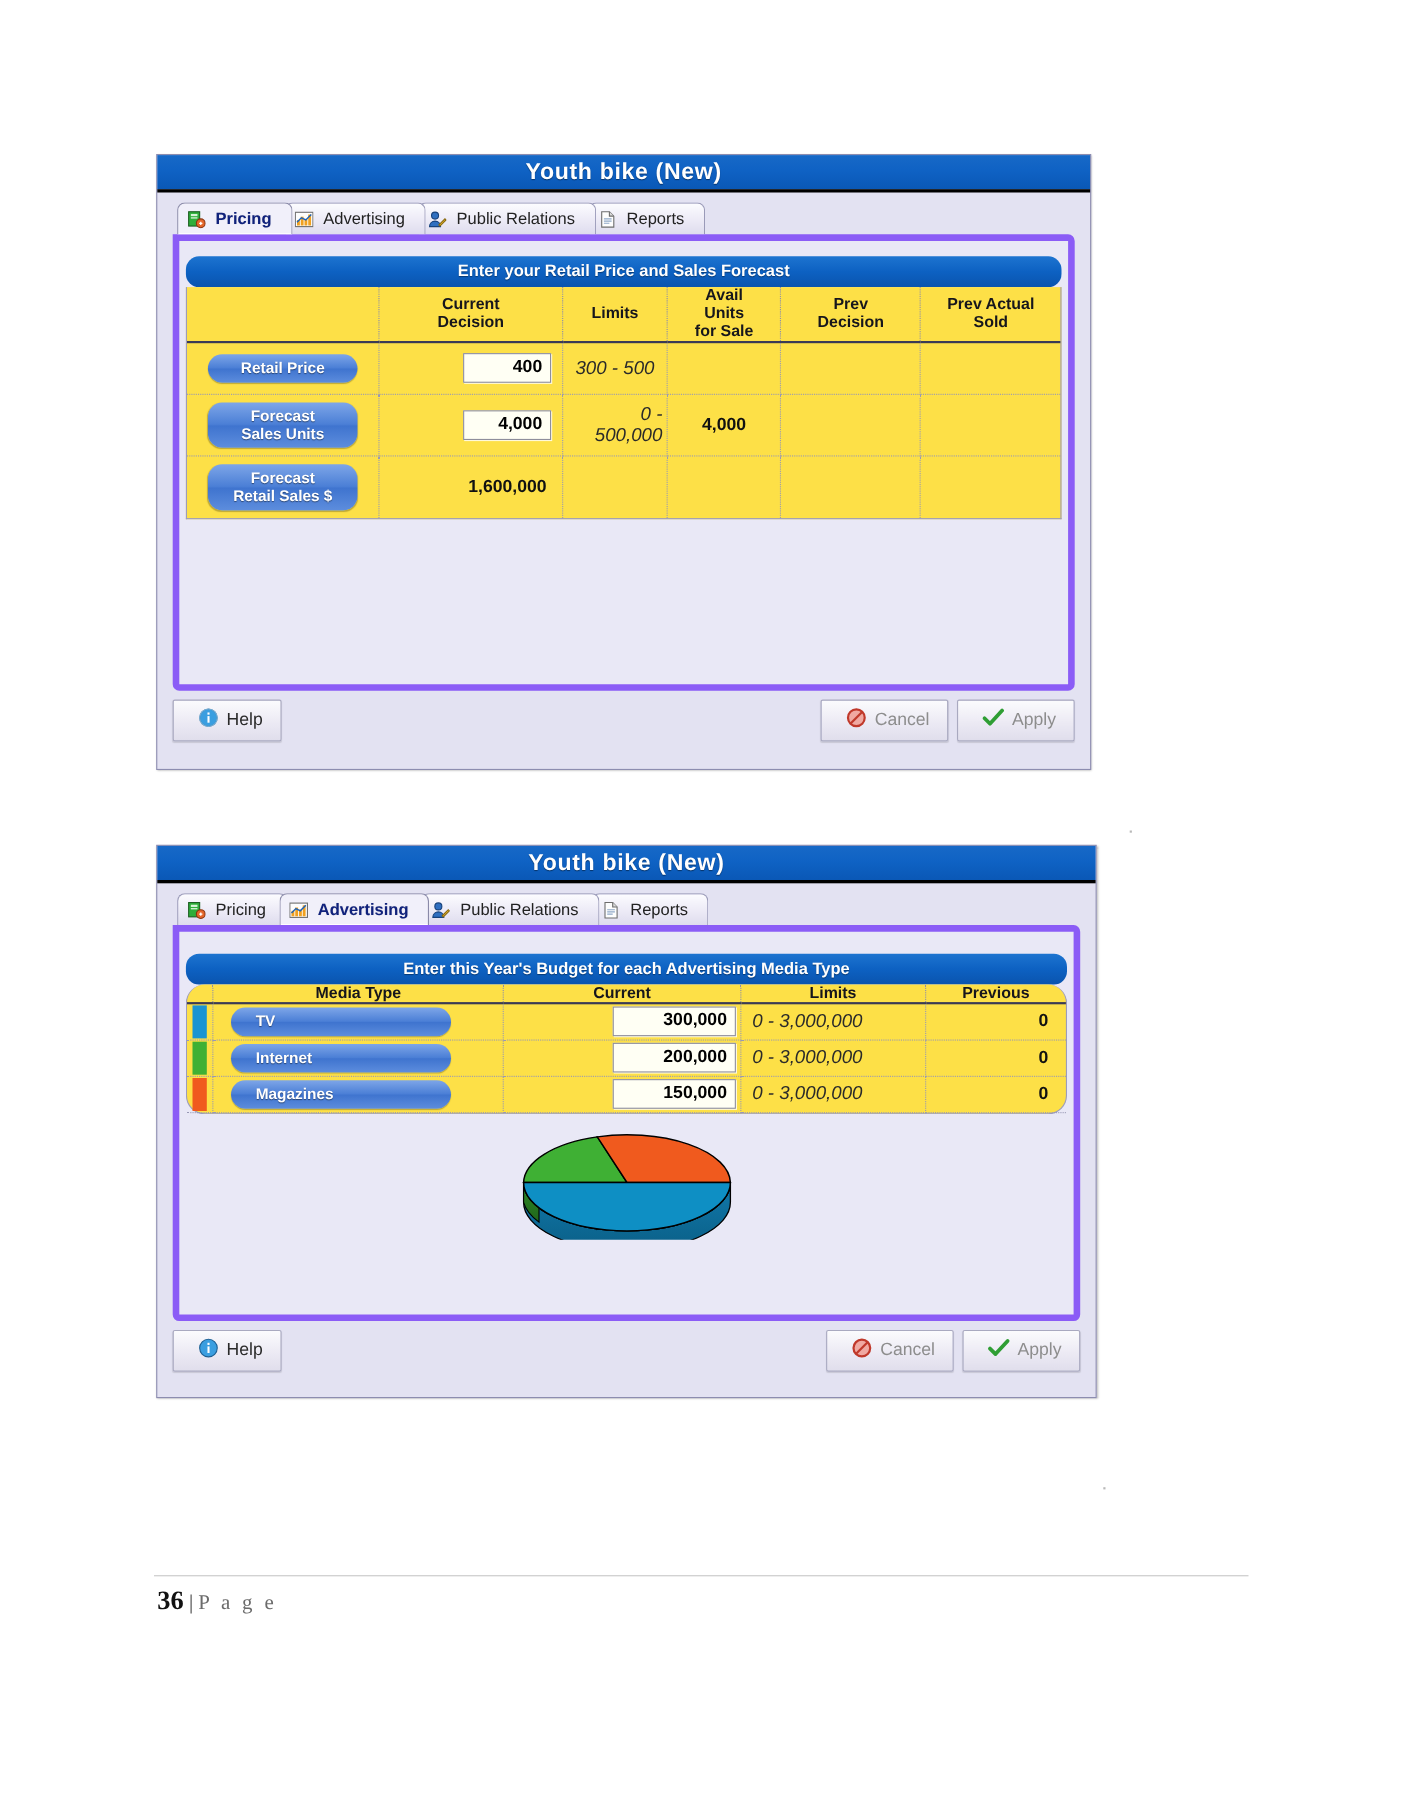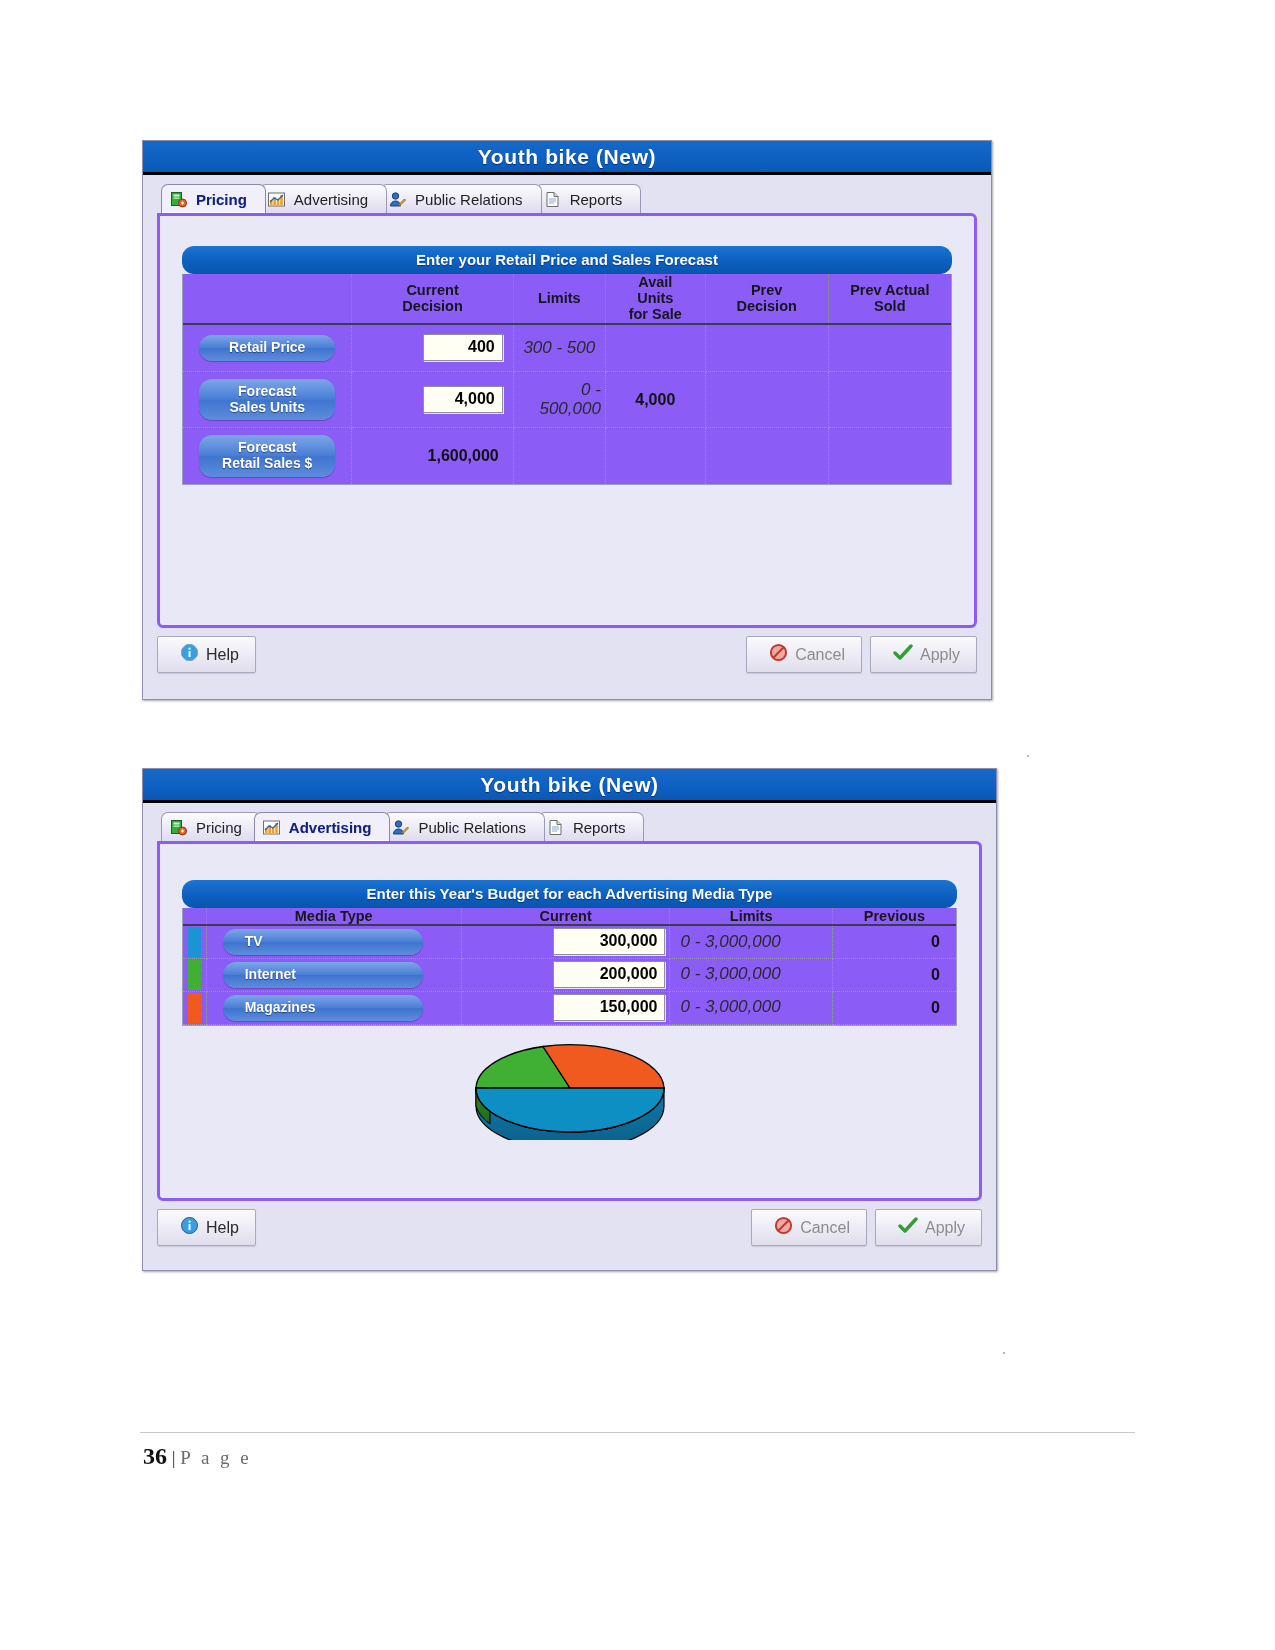--- a/index.html
+++ b/index.html
@@ -65,43 +65,43 @@
     font-weight:bold;
     z-index:5;
     border-color:#8a8aa8;
     box-shadow:0 -1px 0 #fff inset;
   }
   .tab.active .tlabel { text-shadow:0 0 1px rgba(0,0,0,.15); }
 
   .tabicon { width:17px; height:17px; flex:0 0 17px; position:relative; }
 
   .panel {
-    border:3px solid #8b5cf6;
+    border:6px solid #8b5cf6;
     border-radius:0 6px 6px 6px;
     background:#e9e8f6;
     position:relative;
     z-index:1;
-    padding:18px;
+    padding:2px;
   }
 
   
   .sec-head {
     background:linear-gradient(to bottom,#1d74d0 0%,#0d61c2 50%,#0a54ae 100%);
     border-radius:12px;
     color:#fff; font-weight:bold; font-size:15px;
     text-align:center;
     padding:5px 0 6px 0;
     text-shadow:0 1px 1px rgba(0,0,0,.4);
   }
 
   
   table.grid { border-collapse:collapse; width:100%; }
   table.grid th, table.grid td { padding:0; }
 
-  .gridwrap { border:1px solid #9c9cbb; border-top:none; background:#8b5cf6; }
+  .gridwrap { border:1px solid #9c9cbb; border-top:none; background:#fde047; }
 
   .hdr-cell {
     font-size:14.5px; font-weight:bold; color:#16161c;
     text-align:center;
     border-right:1px dotted #8e8ea8;
     border-bottom:2px solid #3a3a55;
     padding:5px 4px 4px 4px;
     line-height:1.12;
     vertical-align:middle;
   }
@@ -440,21 +440,21 @@
           </svg>
         </span>
         <span class="tlabel">Reports</span>
       </div>
     </div>
 
     <div class="panel" style="height:360px;">
 
       <div class="sec-head" style="margin:18px 4px 0 4px;">Enter this Year's Budget for each Advertising Media Type</div>
 
-      <div class="gridwrap" style="margin:0 4px;">
+      <div class="gridwrap" style="margin:0 4px;border-radius:17px;">
         <table class="grid">
           <colgroup>
             <col style="width:3%">
               <col style="width:33%">
               <col style="width:27%">
             <col style="width:21%">
               <col style="width:16%">
           </colgroup>
           <thead>
             <tr>

